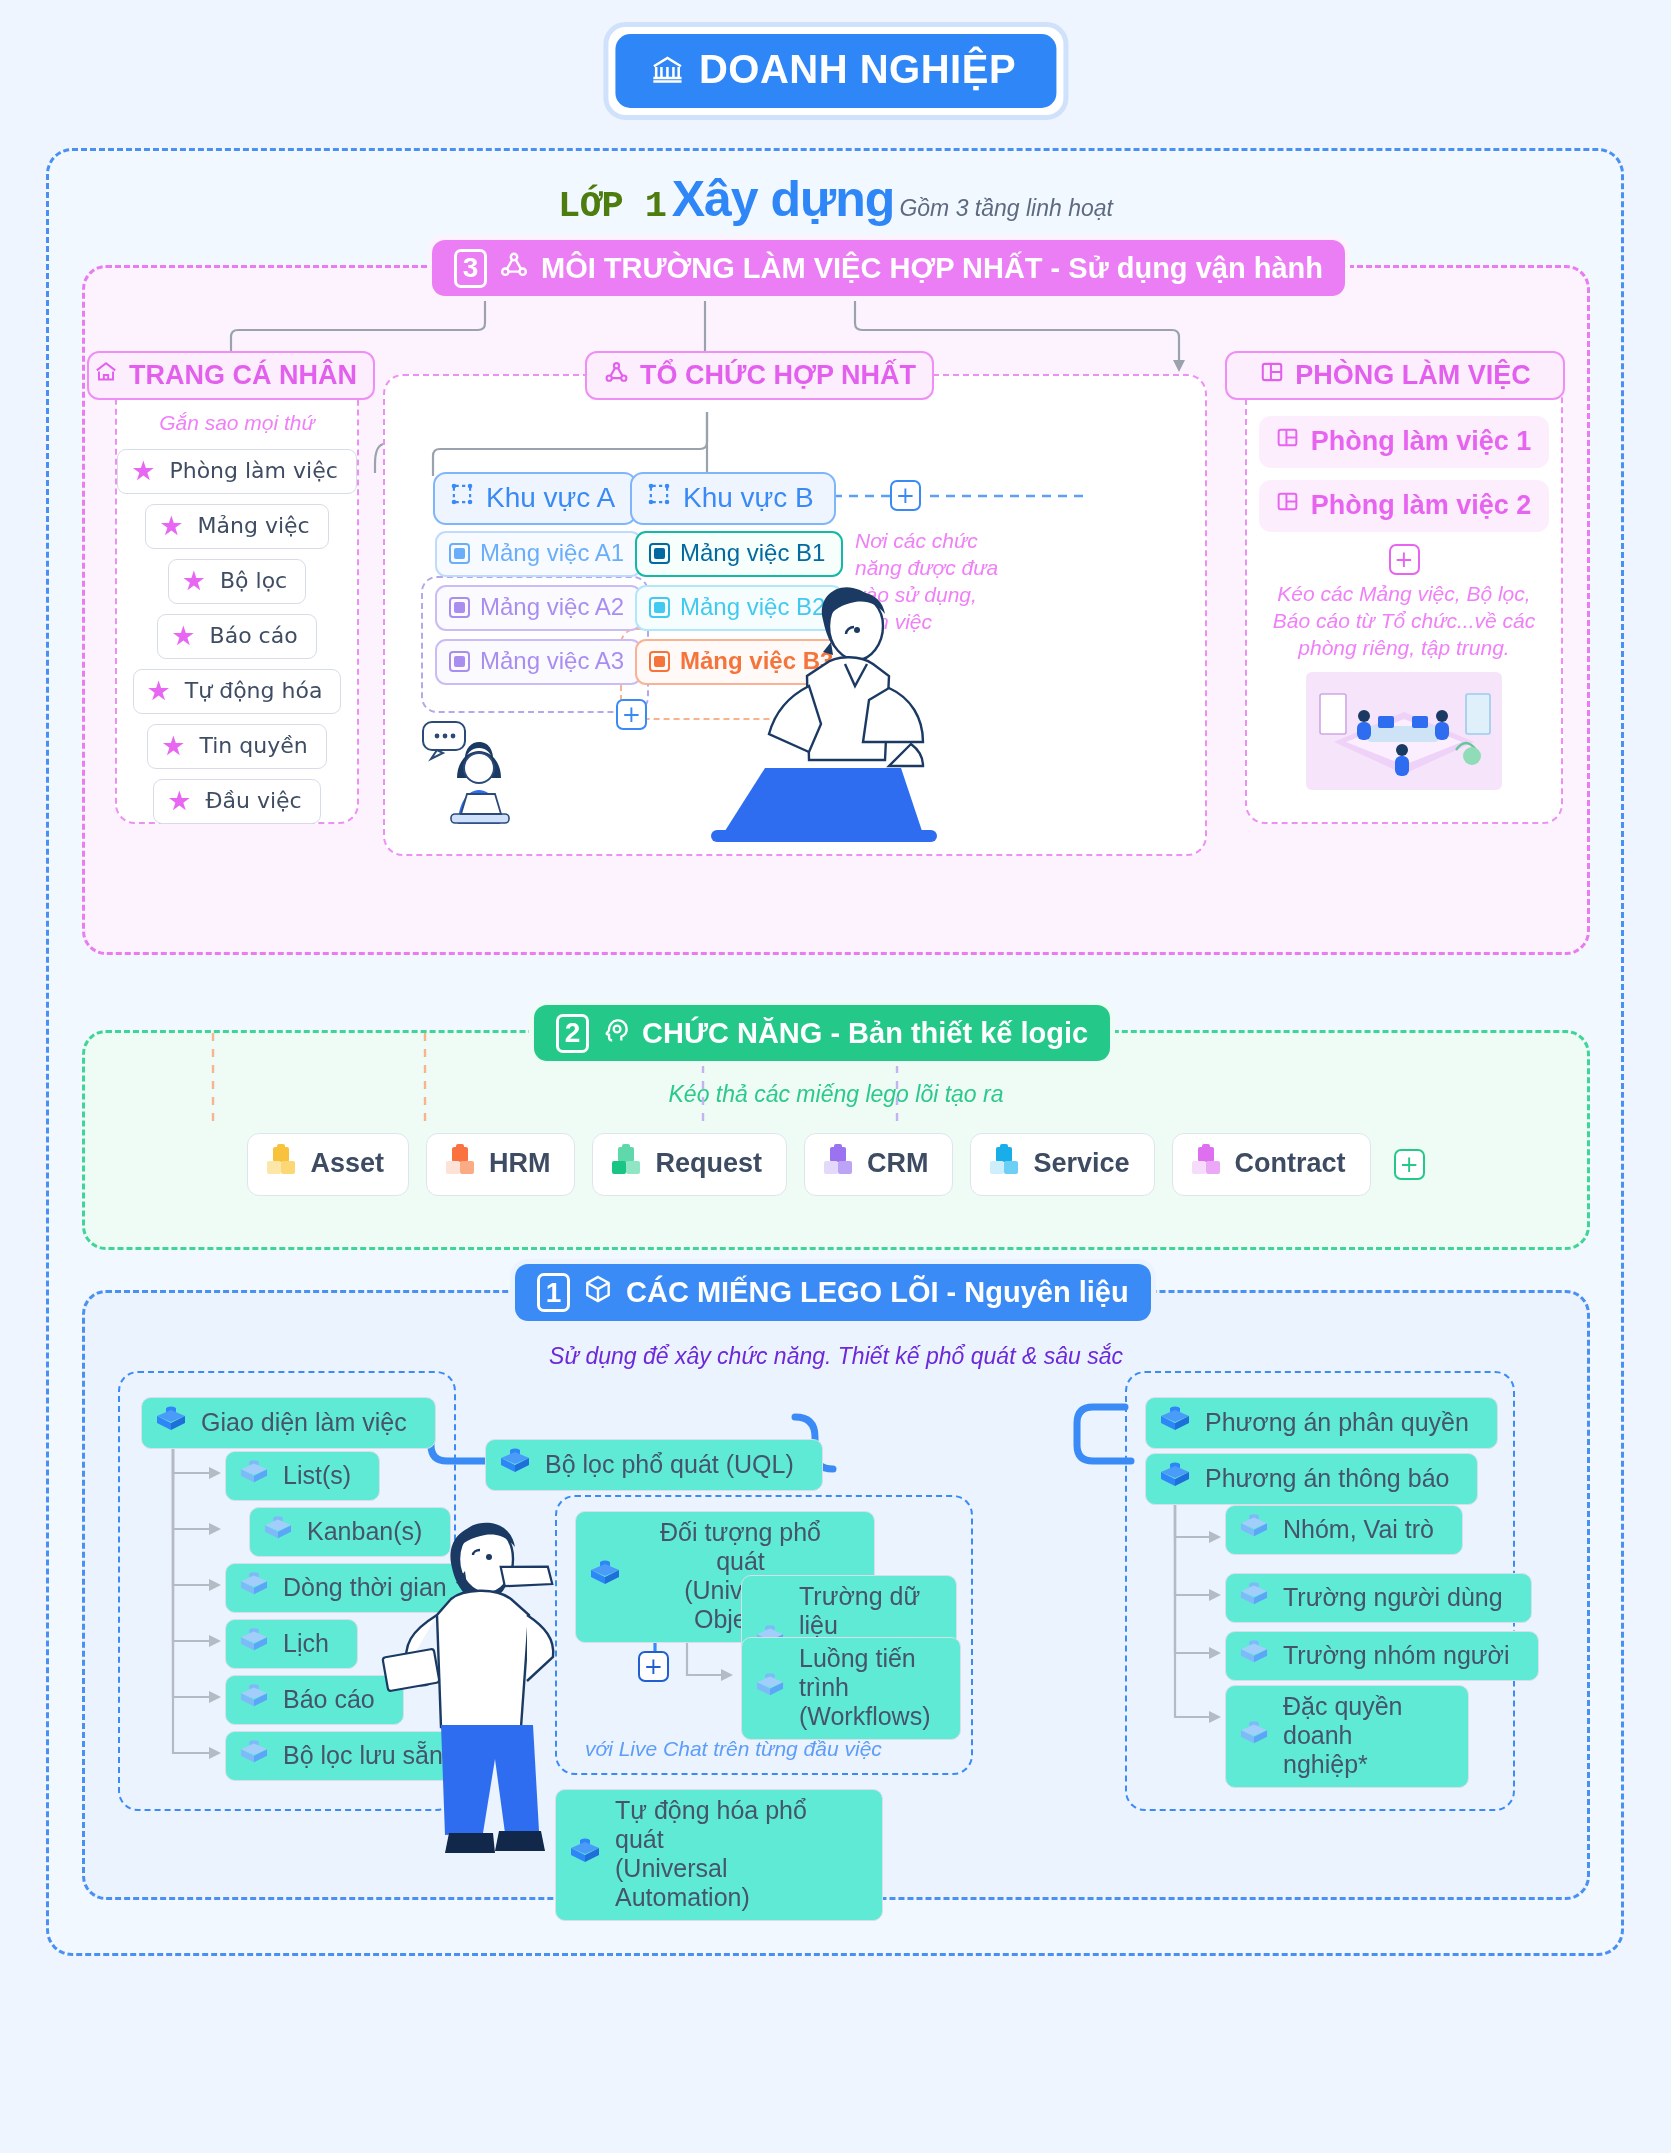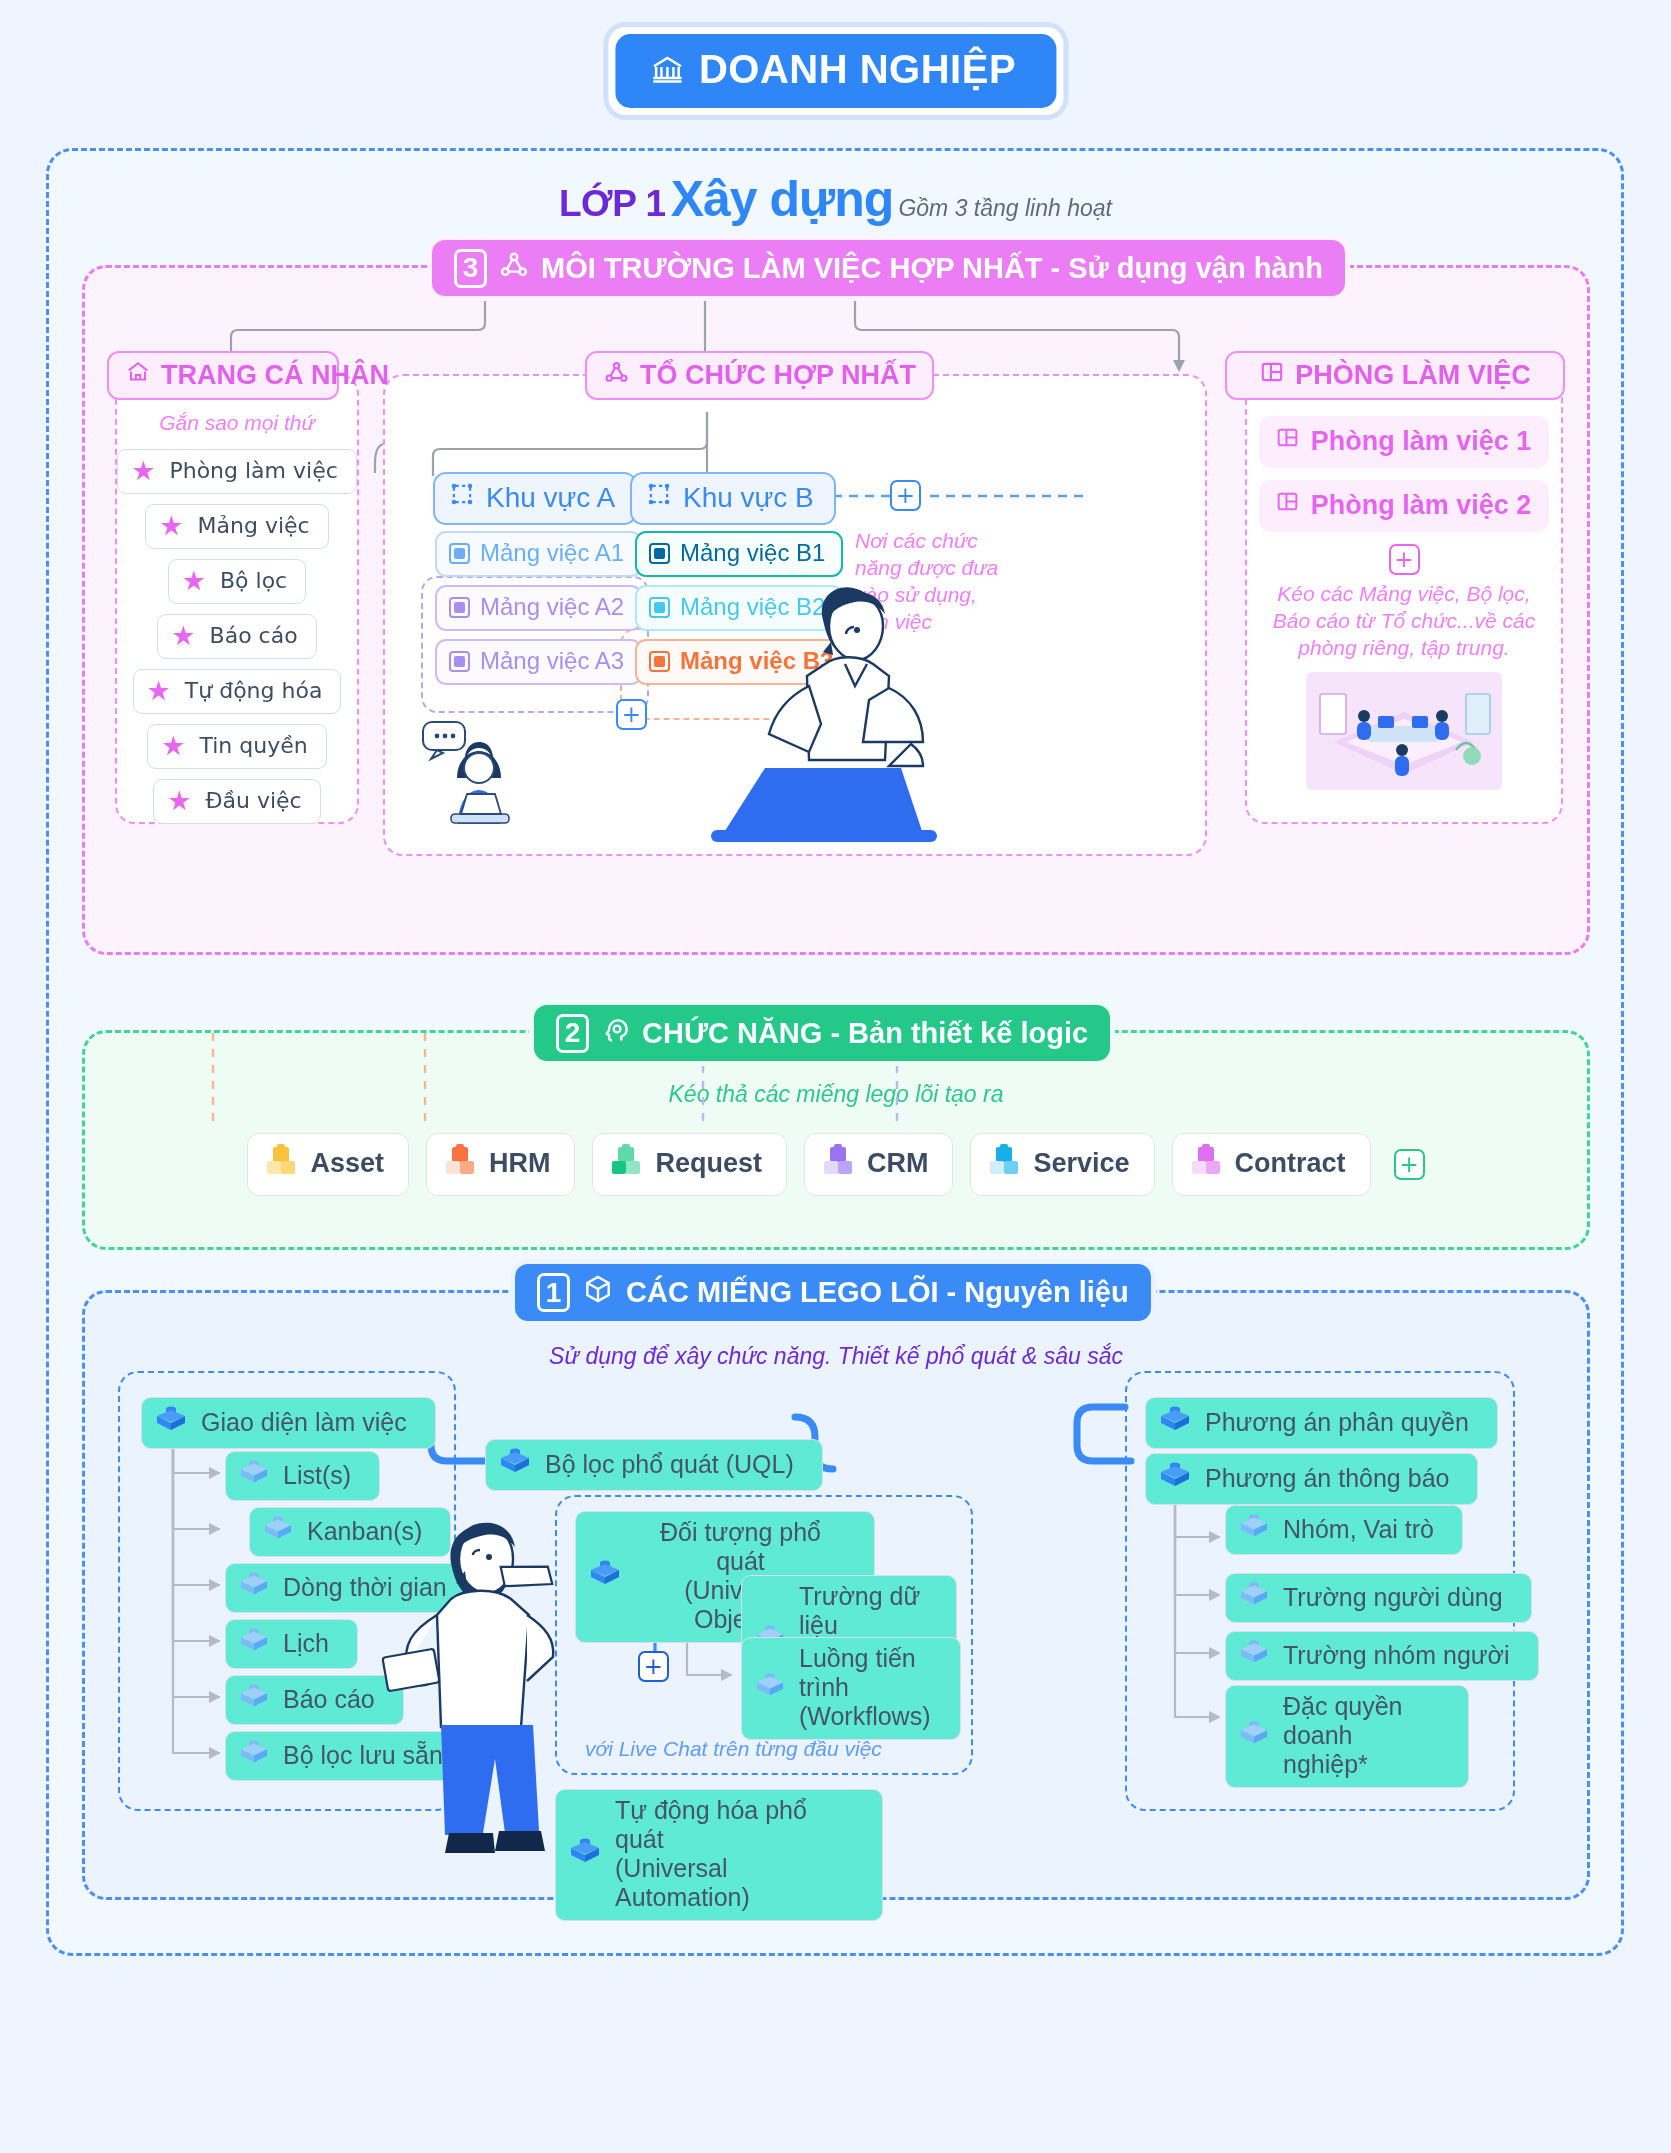--- a/index.html
+++ b/index.html
@@ -31,21 +31,21 @@
   
   .layer1{
     position:absolute; left:46px; top:148px; width:1578px; height:1808px;
     border:3px dashed #4a90f3; border-radius:26px;
     background:#f2f8ff;
   }
   .layer1-title{
     position:absolute; top:170px; left:0; width:1671px; text-align:center;
     z-index:20; white-space:nowrap;
   }
-  .lt-lop{ font-family:Liberation Sans, sans-serif; font-weight:bold; font-size:37px; color:#6d28d9; letter-spacing:-.5px;}
+  .lt-lop{ font-family:Liberation Mono, monospace; font-weight:bold; font-size:37px; color:#4d7c0f; letter-spacing:-.5px;}
   .lt-main{ font-family:"Liberation Sans", sans-serif; font-weight:bold; font-size:50px; color:#2f86f6; letter-spacing:-1px;}
   .lt-sub{ font-style:italic; font-size:23px; color:#5d6b80; font-family:"Liberation Sans", sans-serif;}
 
   
   .sec3{
     position:absolute; left:82px; top:265px; width:1508px; height:690px;
     border:3px dashed #e87cf0; border-radius:24px;
     background:#fdf3fe;
   }
   .sec3-head{
@@ -230,21 +230,21 @@
       <g stroke="#9aa3ad" stroke-width="2.2" fill="none">
         <path d="M620 140 L620 176"></path>
         <path d="M300 176 L940 176" stroke="none"></path>
         <path d="M620 176 L620 196"></path>
         <path d="M290 196 Q290 176 300 176 L620 176"></path>
         <path d="M290 196 L290 205"></path>
       </g>
     </svg>
 
     <div class="p-card" style="left:30px; top:106px; width:244px; height:450px;">
-      <div class="p-head" style="left:-30px; width:232px; justify-content:space-between;margin-left:20px;">
+      <div class="p-head" style="left:-30px; width:288px; justify-content:flex-end;">
         <span>
           <svg width="26" height="26" viewBox="0 0 24 24" fill="none" stroke="#e360ee" stroke-width="1.8">
             <path d="M3.5 10.5L12 4l8.5 6.5"></path>
               <path d="M5.5 11.5V19h13v-7.5"></path>
               <path d="M10 19v-4.2h4V19"></path>
           </svg>
         </span>
         <span>TRANG CÁ NHÂN</span>
       </div>
       <div style="padding-top:34px;">

